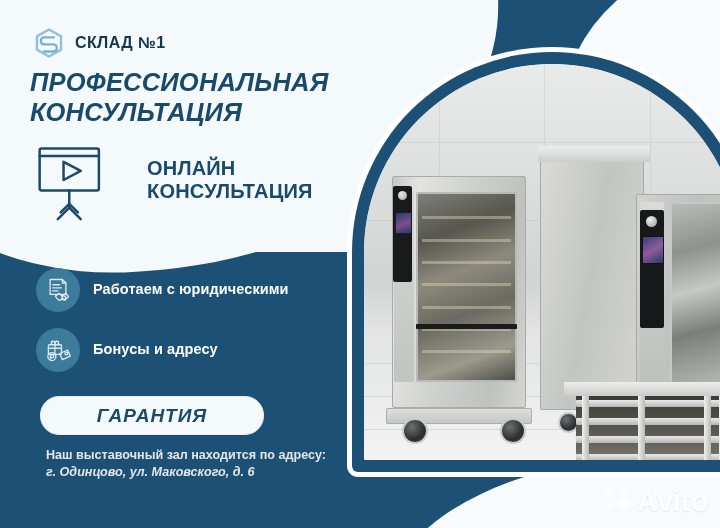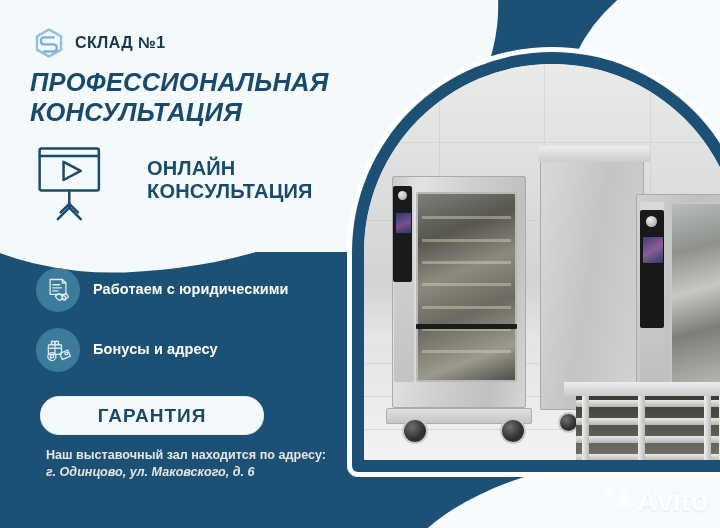--- a/index.html
+++ b/index.html
@@ -91,21 +91,21 @@
   .feat-label{
     color:#ffffff;font-size:14.5px;line-height:1.22;font-weight:bold;
     letter-spacing:.1px;
   }
 
   .guarantee{
     position:absolute;left:40px;top:396px;
     width:222px;height:37px;border-radius:19px;
     background:#f4f9fc;
     display:flex;align-items:center;justify-content:center;
-    font-size:19px;font-weight:bold;
+    font-size:19px;font-weight:bold;font-style:italic;
     color:#1a4a6b;letter-spacing:1px;
     border:1px solid #e4eef4;
   }
 
   .address{position:absolute;left:46px;top:447px;width:320px;color:#e5e5e5;}
   .addr-l1{font-size:12.6px;font-weight:bold;line-height:1.35;}
   .addr-l2{font-size:12.6px;font-weight:bold;font-style:italic;line-height:1.35;}
 
   
   .photo-frame{

